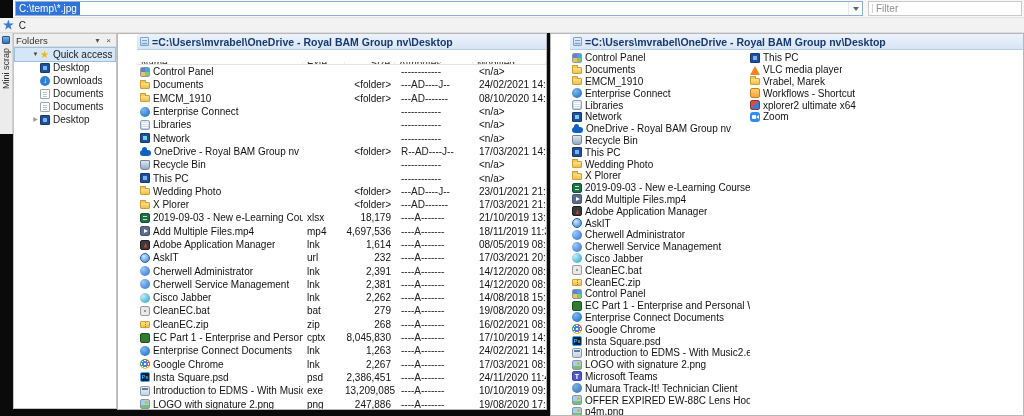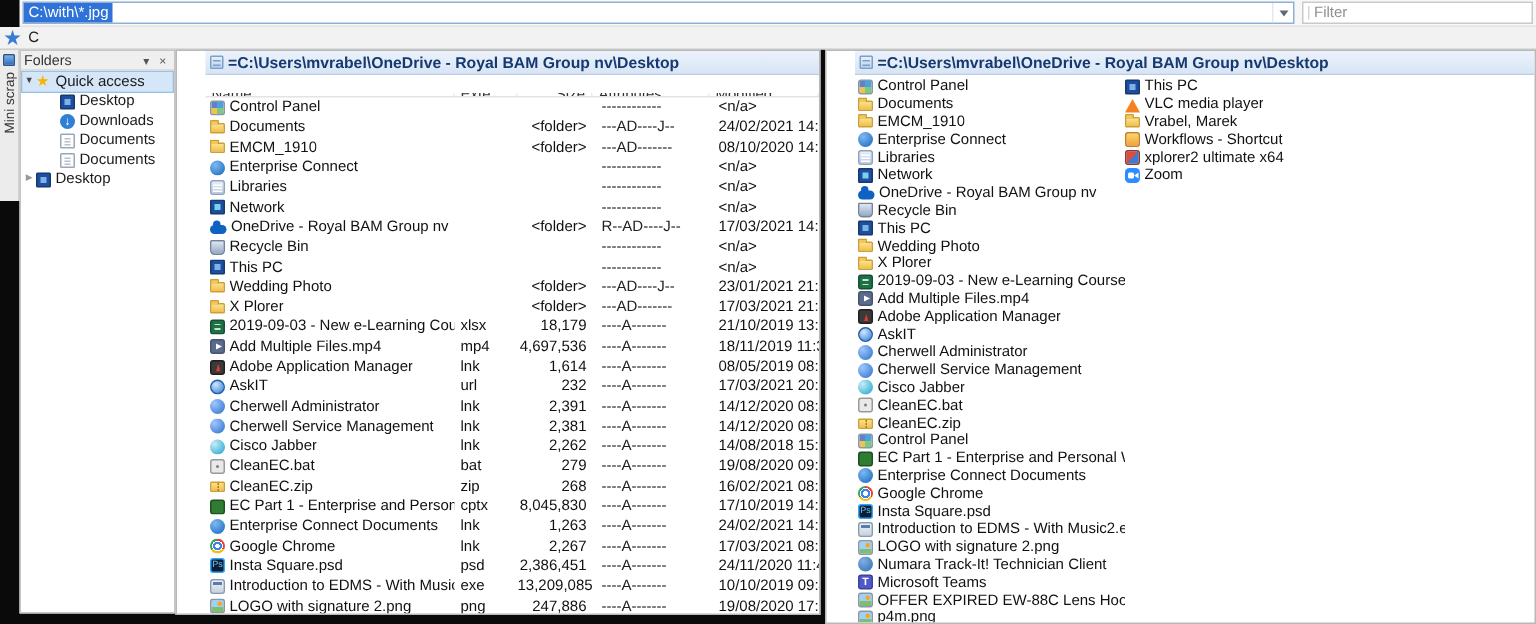--- a/index.html
+++ b/index.html
@@ -28,21 +28,21 @@
   .ministrip{position:absolute;left:0;top:33px;width:13px;height:101px;background:#ececec;border-right:1px solid #d2d2d2;display:flex;flex-direction:column;align-items:center;}
   .mini-icon{width:8px;height:8px;margin-top:3px;background:linear-gradient(#7db2e8,#2f6fc0);border:1px solid #24558f;border-radius:1px;flex:none;}
   .mini-vtext{margin-top:4px;writing-mode:vertical-rl;transform:rotate(180deg);font-size:9px;color:#333;white-space:nowrap;}
 
   
   .folders{position:absolute;left:13px;top:33px;width:104px;height:376px;background:#fff;border:1px solid #c5c5c5;display:flex;flex-direction:column;}
   .folders-header{height:13px;background:#efefef;border-bottom:1px solid #dcdcdc;display:flex;align-items:center;padding:0 2px;flex:none;}
   .folders-title{font-size:9.5px;color:#333;flex:1;}
   .fh-btn{width:11px;height:11px;display:flex;align-items:center;justify-content:center;font-size:8px;color:#555;cursor:default;}
   .tree{padding-top:1px;overflow:hidden;}
-  .titem{height:13px;display:flex;align-items:center;padding-left:0;margin:0 1px;white-space:nowrap;}
+  .titem{height:13px;display:flex;align-items:center;padding-left:16px;margin:0 1px;white-space:nowrap;}
   .titem[data-level="1"]{padding-left:16px;}
   .titem[data-selected="true"]{background:#d4e6f8;outline:1px solid #9cc0e4;}
   .exp{width:9px;flex:none;text-align:center;font-size:6px;line-height:13px;color:#444;}
   .exp[data-exp="expanded"]::before{content:"▼";}
   .exp[data-exp="collapsed"]::before{content:"▶";color:#9a9a9a;}
   .tlabel{font-size:10px;color:#1a1a1a;overflow:hidden;}
 
   
   .pane{position:absolute;background:#fff;border:1px solid #b8b8b8;display:flex;flex-direction:column;overflow:hidden;padding-left:19px;}
   .pane-mid{left:117px;top:33px;width:430px;height:377px;}
@@ -127,21 +127,21 @@
   .ic[data-icon="document"]::before{content:"";position:absolute;left:2px;right:2px;top:2px;height:1px;background:#b8c2cf;box-shadow:0 2px 0 #b8c2cf,0 4px 0 #b8c2cf;}
 </style>
 </head>
 <body>
 
 <div class="screen">
 
   <div class="topbar">
     <div class="corner-black"></div>
     <div class="addr-combo">
-      <span class="addr-sel">C:\with\*.jpg</span>
+      <span class="addr-sel">C:\temp\*.jpg</span>
       <span class="addr-caret">
           <i></i>
         </span>
     </div>
     <div class="filterbox">
       <span class="fdiv"></span>
       <input type="text" placeholder="Filter" style="">
     </div>
   </div>
 
@@ -637,30 +637,30 @@
     <span class="ic" data-icon="exe"></span>
     <span class="nm">Introduction to EDMS - With Music2.exe</span>
   </div>
 
   <div class="ritem">
     <span class="ic" data-icon="image"></span>
     <span class="nm">LOGO with signature 2.png</span>
   </div>
 
   <div class="ritem">
+    <span class="ic" data-icon="teams"></span>
+    <span class="nm">Microsoft Teams</span>
+  </div>
+
+  <div class="ritem">
     <span class="ic" data-icon="trackit"></span>
     <span class="nm">Numara Track-It! Technician Client</span>
   </div>
 
   <div class="ritem">
-    <span class="ic" data-icon="teams"></span>
-    <span class="nm">Microsoft Teams</span>
-  </div>
-
-  <div class="ritem">
     <span class="ic" data-icon="image"></span>
     <span class="nm">OFFER EXPIRED EW-88C Lens Hood For C...</span>
   </div>
 
   <div class="ritem">
     <span class="ic" data-icon="image"></span>
     <span class="nm">p4m.png</span>
   </div>
 </div>
       <div class="rcol2">

